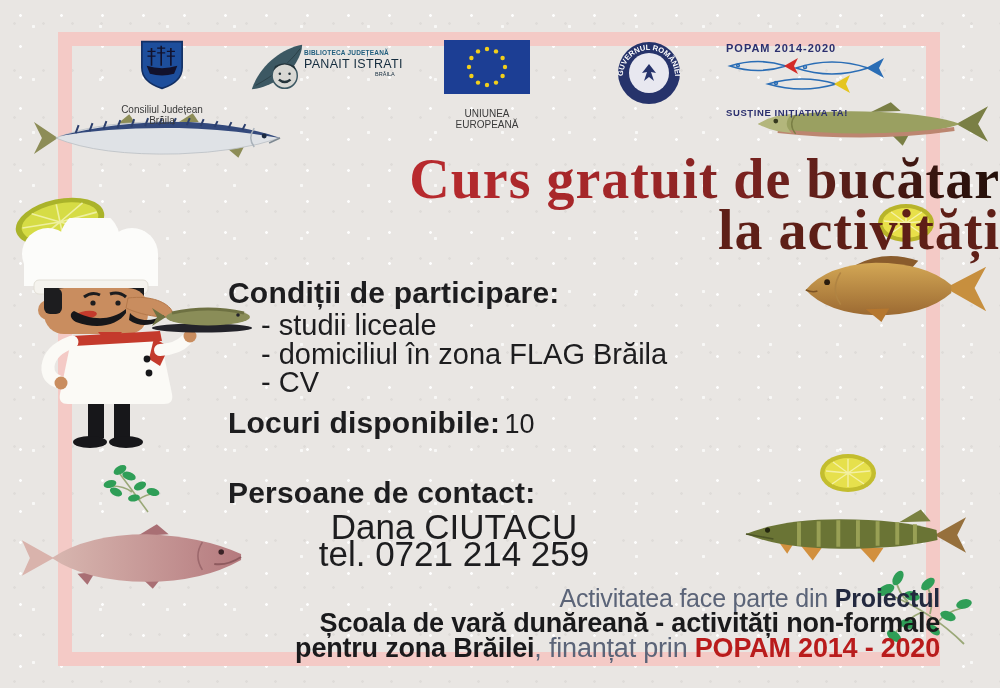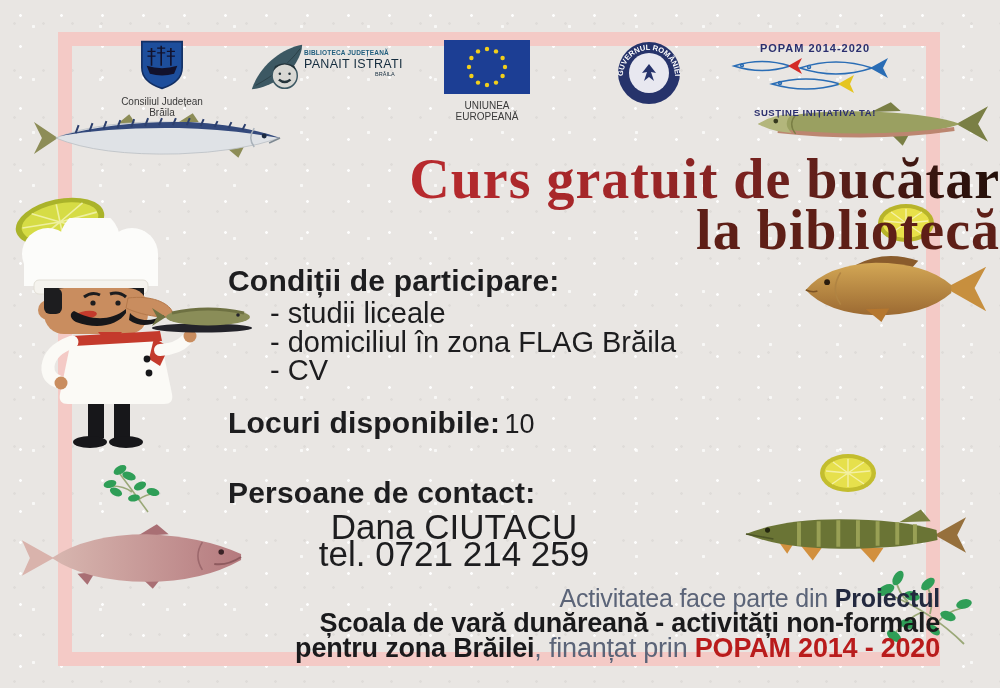--- a/index.html
+++ b/index.html
@@ -18,47 +18,47 @@
   }
   .frame{
     position:absolute;left:58px;top:32px;width:882px;height:634px;
     border:14px solid #f4cac6;box-sizing:border-box;z-index:1;
   }
   .decor{position:absolute;z-index:2}
   .txt{position:absolute;z-index:3;color:#1d1d1f}
 
   
   .logo{position:absolute;z-index:3}
-  .logo-caption{font-size:10px;line-height:11px;color:#3a3a3a;text-align:center;margin-top:2px}
+  .logo-caption{font-size:10px;line-height:11px;color:#3a3a3a;text-align:center;margin-top:10px}
   .lib-text{position:absolute;left:58px;top:7px;white-space:nowrap}
   .lib-l1{font-size:6.5px;font-weight:bold;color:#1f5d7d;letter-spacing:.2px}
   .lib-l2{font-size:12.5px;font-weight:400;color:#142c3e;letter-spacing:.3px;margin-top:1px}
   .lib-l3{font-size:5.5px;color:#142c3e;text-align:right;padding-right:8px}
-  .popam-box{text-align:center;width:178px}
+  .popam-box{text-align:left;width:178px}
   .popam-title{font-size:11px;font-weight:bold;color:#2b2f6e;letter-spacing:1px}
   .popam-tag{font-size:9.5px;font-weight:bold;color:#2b2f6e;letter-spacing:.6px;margin-top:5px}
 
   
   .title{
     position:absolute;left:0;width:1000px;top:154px;text-align:right;z-index:3;
     font-family:"Liberation Serif","DejaVu Serif",serif;font-weight:bold;
     font-size:56px;line-height:51px;letter-spacing:1px;
   }
   .title-l1{color:#8c2422}
   .title-l2{display:block;color:#5e1f17}
   @supports ((-webkit-background-clip:text) or (background-clip:text)){
     .title-l1{
       background:linear-gradient(90deg,#b92a2e 0%,#a02628 38%,#5b1f19 72%,#220f09 100%);
       -webkit-background-clip:text;background-clip:text;color:transparent;
     }
   }
 
   .bold30{font-size:30px;font-weight:bold;letter-spacing:.2px}
   .reg29{font-size:29px;line-height:28.5px}
-  .cond-items{margin:1px 0 0 42px}
+  .cond-items{margin:1px 0 0 33px}
   .contact-sub{width:452px;text-align:center;font-size:35px;line-height:27px;margin-top:3px}
 
   .footer{
     position:absolute;left:60px;width:880px;top:586px;z-index:3;
     text-align:right;font-size:27px;line-height:25px;letter-spacing:-0.2px;
   }
   .f-line1{font-size:25px}
   .slate{color:#5b6478}
   .fbold{color:#1a1a1c;font-weight:bold}
   .fbold-navyish{color:#23293f;font-weight:bold}
@@ -358,24 +358,24 @@
 
     <rect x="74" y="186" width="16" height="34" fill="#17171a"></rect>
     <rect x="100" y="186" width="16" height="34" fill="#17171a"></rect>
     <ellipse cx="76" cy="224" rx="17" ry="6" fill="#17171a"></ellipse>
     <ellipse cx="112" cy="224" rx="17" ry="6" fill="#17171a"></ellipse>
   </svg>
 </div>
 
 <div class="title">
   <span class="title-l1">Curs gratuit de bucătar</span>
-  <span class="title-l2">la bibliotecă</span>
-</div>
-
-<div class="txt" style="left:228px;top:264px">
+  <span class="title-l2">la activități</span>
+</div>
+
+<div class="txt" style="left:228px;top:276px">
   <div class="bold30">Condiții de participare:</div>
   <div class="cond-items reg29">
     <div>- studii liceale</div>
     <div>- domiciliul în zona FLAG Brăila</div>
     <div>- CV</div>
   </div>
 </div>
 
 <div class="txt" style="left:228px;top:406px">
   <span class="bold30">Locuri disponibile:</span>

